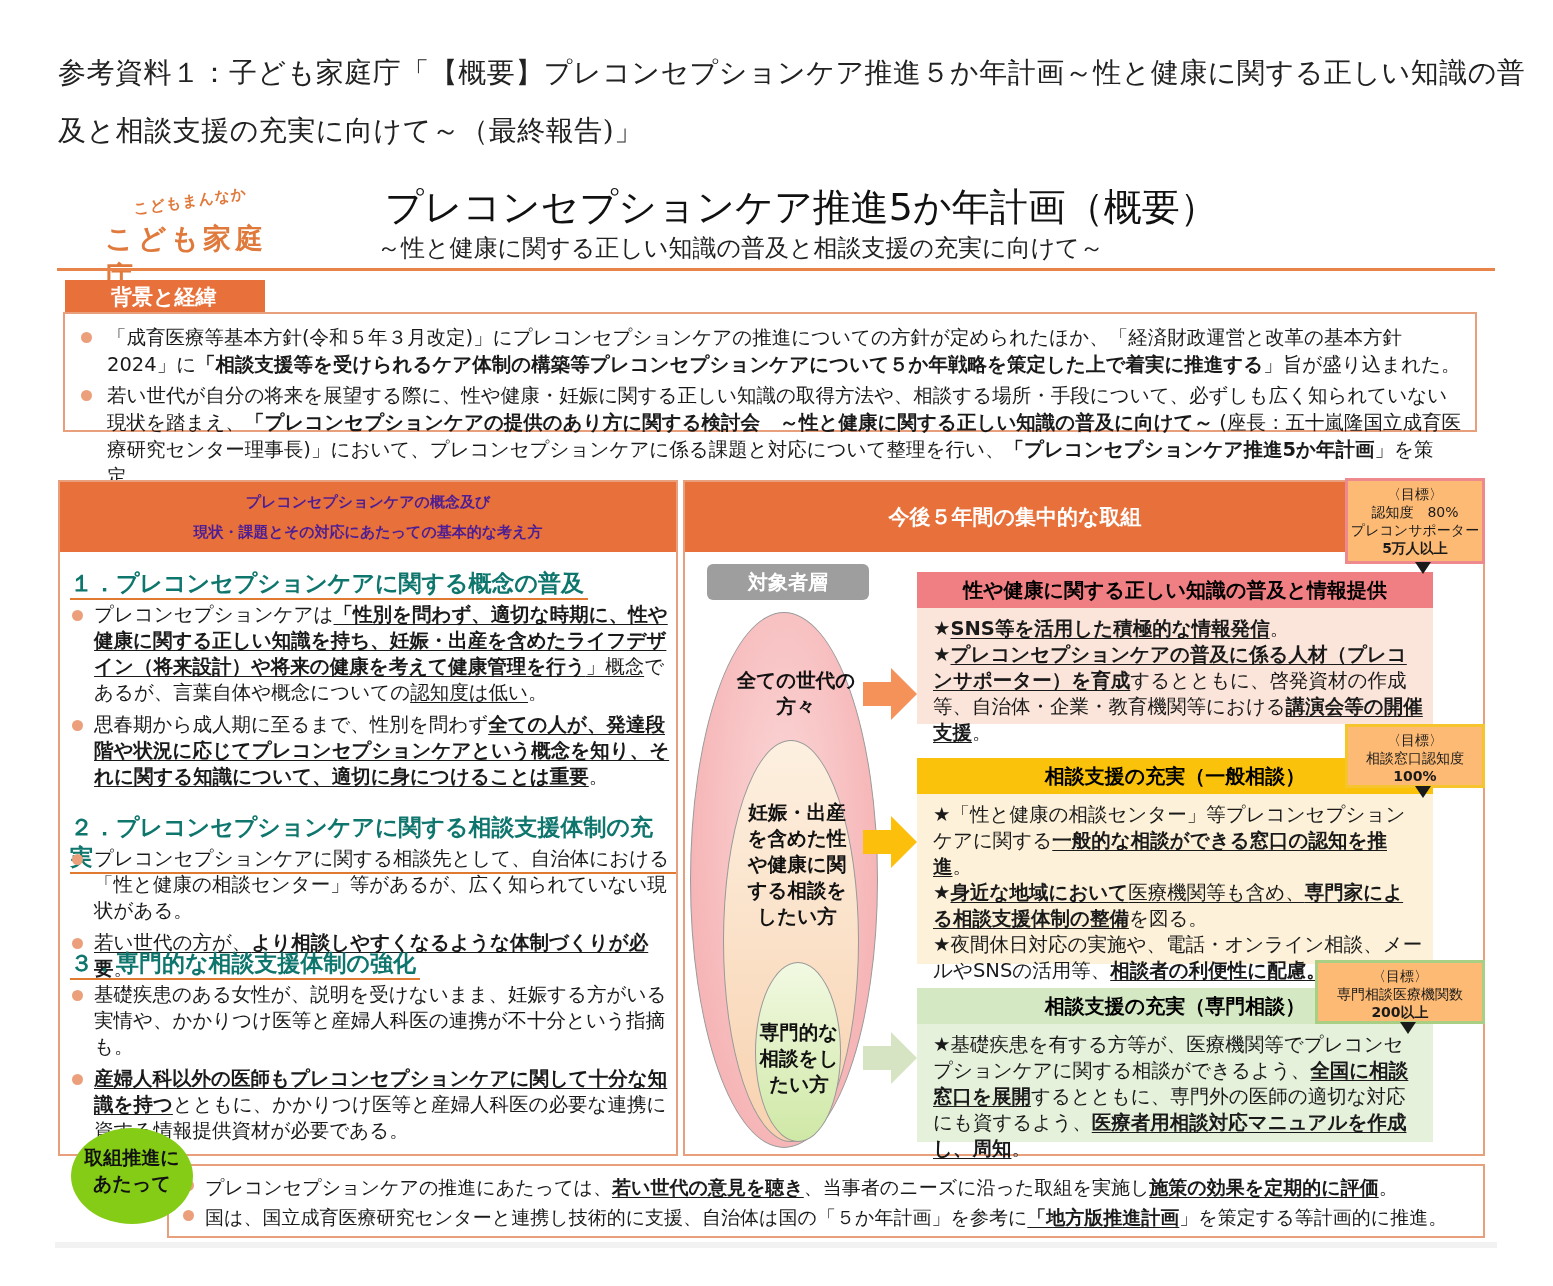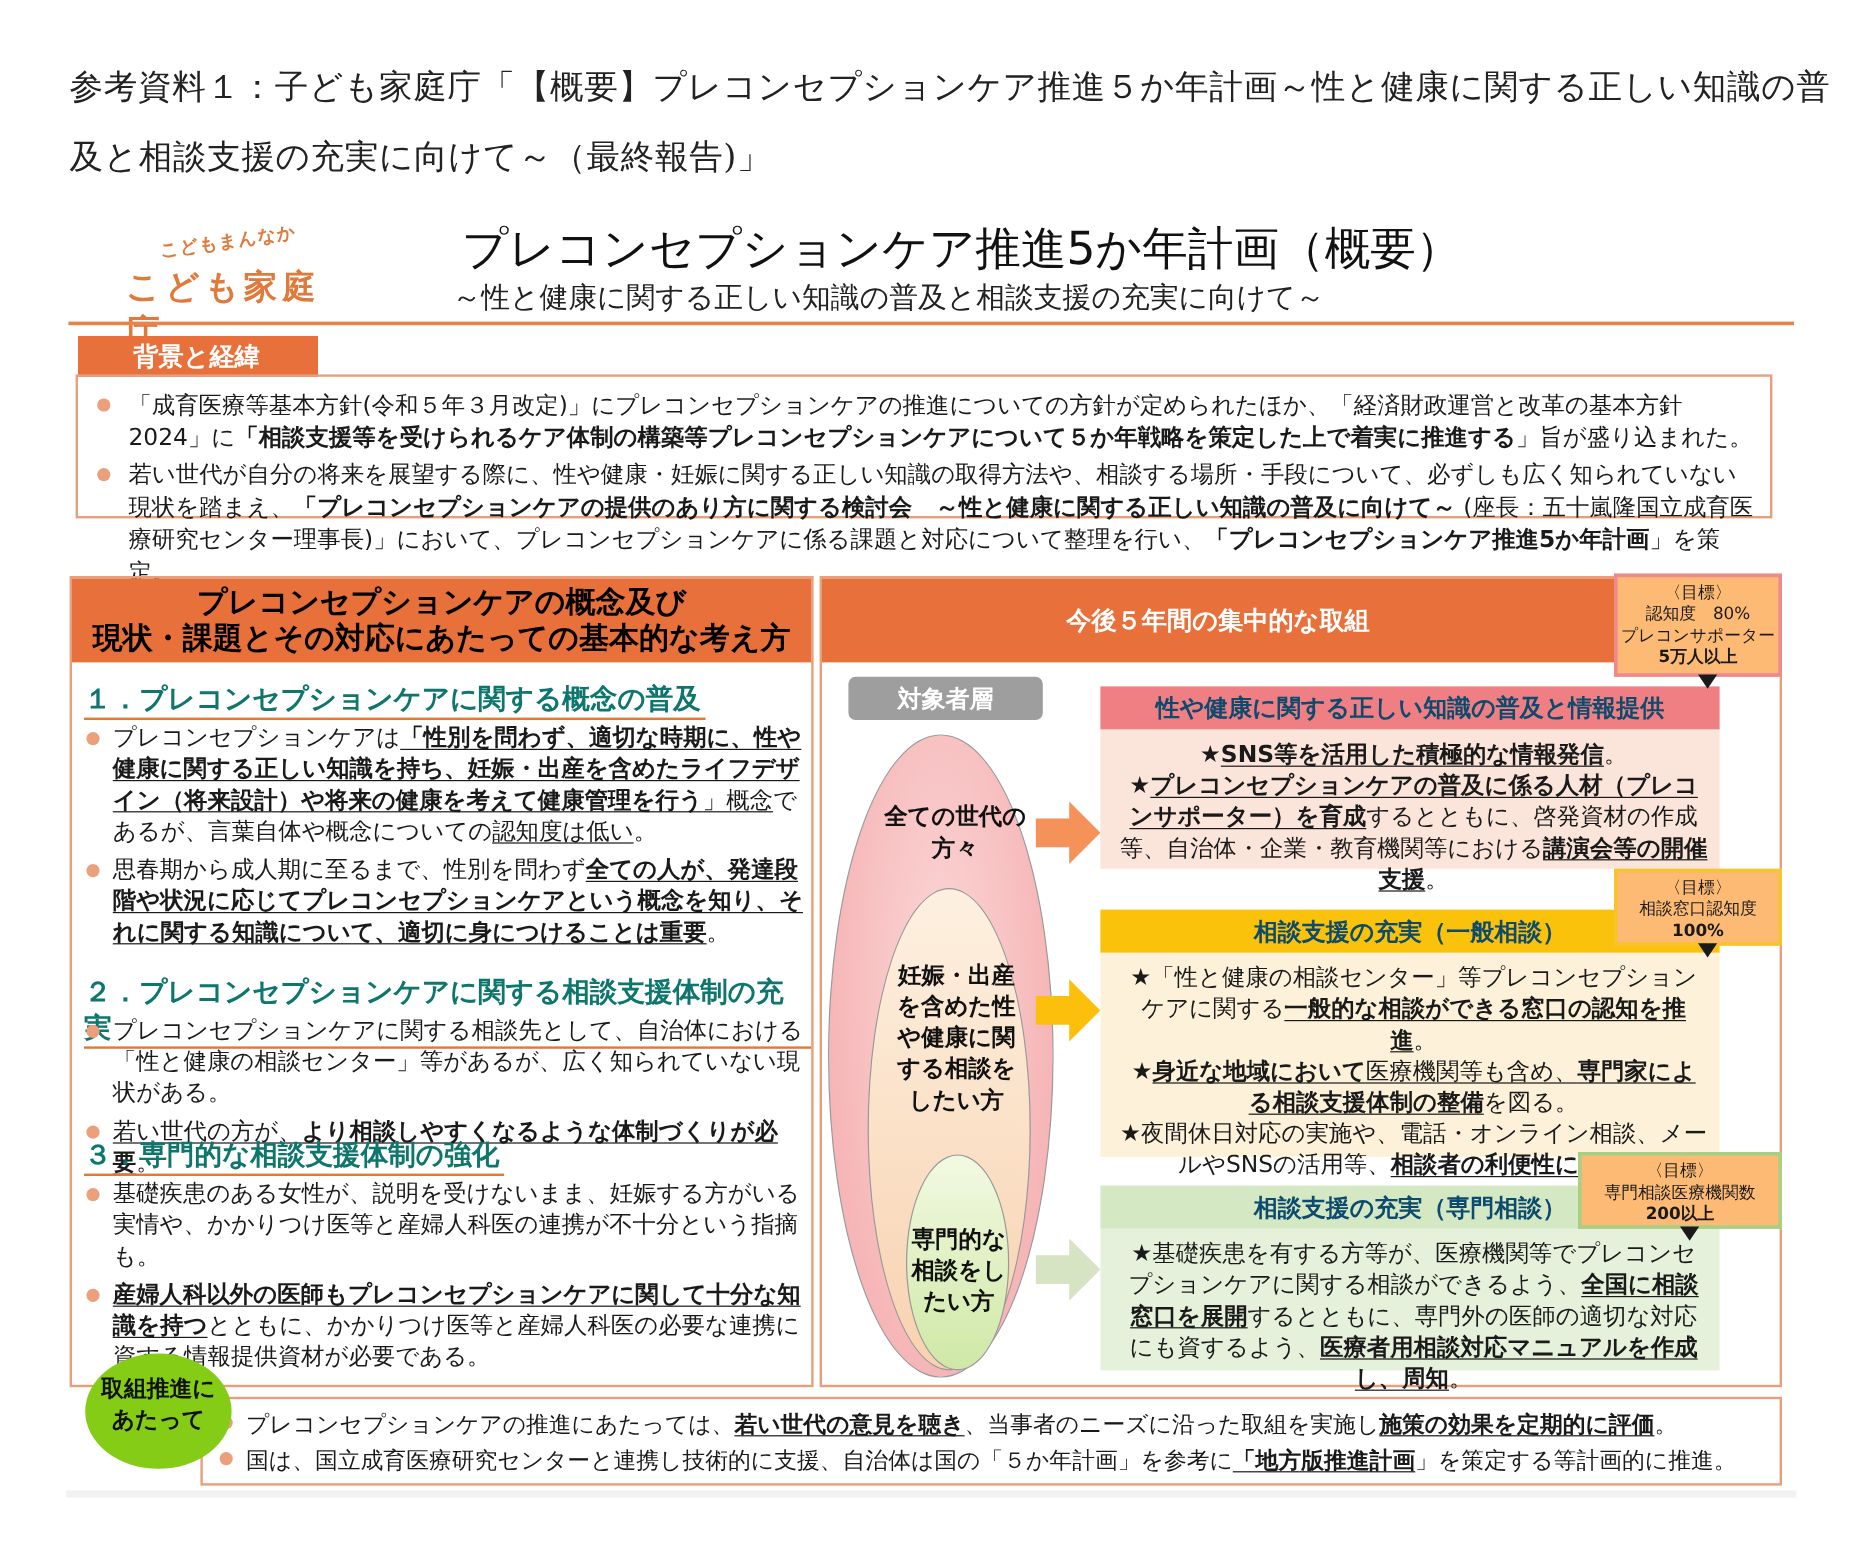--- a/index.html
+++ b/index.html
@@ -17,21 +17,21 @@
   .slide-title { position: absolute; left: 330px; top: 14px; font-size: 38px; color: #111; letter-spacing: 0px; font-weight: normal; }
   .slide-subtitle { position: absolute; left: 322px; top: 64px; font-size: 24px; color: #222; }
   .title-rule { position: absolute; left: 2px; top: 100px; width: 1438px; height: 3px; background: #e8834a; }
 
   .bg-tab { position: absolute; left: 10px; top: 112px; width: 200px; height: 34px; background: #e8703a; color: #fff; font-weight: bold; font-size: 21px; padding: 3px 0 0 46px; }
   .bg-box { position: absolute; left: 8px; top: 144px; width: 1414px; height: 120px; border: 2px solid #e79f7c; padding: 10px 14px 0 14px; font-size: 19.5px; line-height: 27px; }
   .bg-item { position: relative; padding-left: 28px; margin-bottom: 4px; }
   .bullet { position: absolute; left: 2px; top: 8px; width: 11px; height: 11px; border-radius: 50%; background: #eb9f7b; }
 
   .left-panel { position: absolute; left: 3px; top: 312px; width: 620px; height: 676px; border: 2px solid #e79f7c; }
-  .left-header { position: absolute; left: 0; top: 0; width: 100%; height: 70px; background: #e8703a; color: #000000; font-weight: bold; font-size: 25px; text-align: center; line-height: 30px; padding-top: 5px; }
+  .left-header { position: absolute; left: 0; top: 0; width: 100%; height: 70px; background: #e8703a; color: #4c1d95; font-weight: bold; font-size: 15px; text-align: center; line-height: 30px; padding-top: 5px; }
   .sec-title { position: absolute; left: 10px; color: #0f766e; font-weight: bold; font-size: 23px; border-bottom: 2px solid #e07a30; line-height: 30px; padding-right: 4px; }
   .sec-list { position: absolute; left: 10px; width: 600px; font-size: 19.5px; line-height: 26px; }
   .sec-item { position: relative; padding-left: 24px; margin-bottom: 6px; }
   .u { text-decoration: underline; text-underline-offset: 3px; }
 
   .right-panel { position: absolute; left: 628px; top: 312px; width: 802px; height: 676px; border: 2px solid #e79f7c; }
   .right-header { position: absolute; left: 0; top: 0; width: 660px; height: 70px; background: #e8703a; color: #fff; font-weight: bold; font-size: 21px; text-align: center; line-height: 70px; }
 
   .target-tag { position: absolute; left: 22px; top: 82px; width: 162px; height: 36px; background: #9e9e9e; color: #fff; border-radius: 6px; text-align: center; line-height: 36px; font-weight: bold; font-size: 20px; }
 
@@ -39,22 +39,22 @@
   .e1 { left: 5px; top: 130px; width: 188px; height: 536px; background: radial-gradient(ellipse at 50% 40%, #fbd7d7, #f4a8aa); }
   .e2 { left: 38px; top: 258px; width: 136px; height: 402px; background: linear-gradient(#fdf0e0, #f8d2b0); }
   .e3 { left: 70px; top: 480px; width: 86px; height: 180px; background: linear-gradient(#f2f9e2, #cfe8a6); }
   .e-label { position: absolute; font-weight: bold; font-size: 19.5px; line-height: 26px; text-align: center; color: #111; }
 
   .arrow { position: absolute; width: 54px; height: 52px; }
 
   .goal { position: absolute; background: #fdba74; border: 3px solid; text-align: center; font-size: 14px; line-height: 18px; padding-top: 4px; }
   .goal::after { content: ""; position: absolute; bottom: -13px; width: 0; height: 0; border-left: 8px solid transparent; border-right: 8px solid transparent; border-top: 12px solid; }
 
-  .act-head { position: absolute; left: 232px; width: 516px; height: 36px; color: #0c4a6e; font-weight: bold; font-size: 20px; text-align: center; line-height: 36px; }
-  .act-body { position: absolute; left: 232px; width: 516px; font-size: 19.5px; line-height: 26px; padding: 8px 10px 0 16px; text-align: center; }
+  .act-head { position: absolute; left: 232px; width: 516px; height: 36px; color: #000000; font-weight: bold; font-size: 20px; text-align: center; line-height: 36px; }
+  .act-body { position: absolute; left: 232px; width: 516px; font-size: 19.5px; line-height: 26px; padding: 8px 10px 0 16px; }
 
   .promo-circle { position: absolute; left: 16px; top: 960px; width: 122px; height: 96px; border-radius: 50%; background: #84cc16; color: #111; font-weight: bold; font-size: 19px; line-height: 26px; text-align: center; padding-top: 16px; z-index: 2; }
   .promo-box { position: absolute; left: 112px; top: 996px; width: 1318px; height: 74px; border: 2px solid #e79f7c; font-size: 19px; line-height: 30px; padding: 6px 10px 0 12px; }
   .promo-item { position: relative; padding-left: 24px; }
   .slide-bottom-shadow { position: absolute; left: 0; top: 1074px; width: 1442px; height: 6px; background: #f2f2f2; }
 </style>
 </head>
 <body>
 
 <div class="doc-caption">参考資料１：子ども家庭庁「【概要】プレコンセプションケア推進５か年計画～性と健康に関する正しい知識の普及と相談支援の充実に向けて～（最終報告)」</div>

